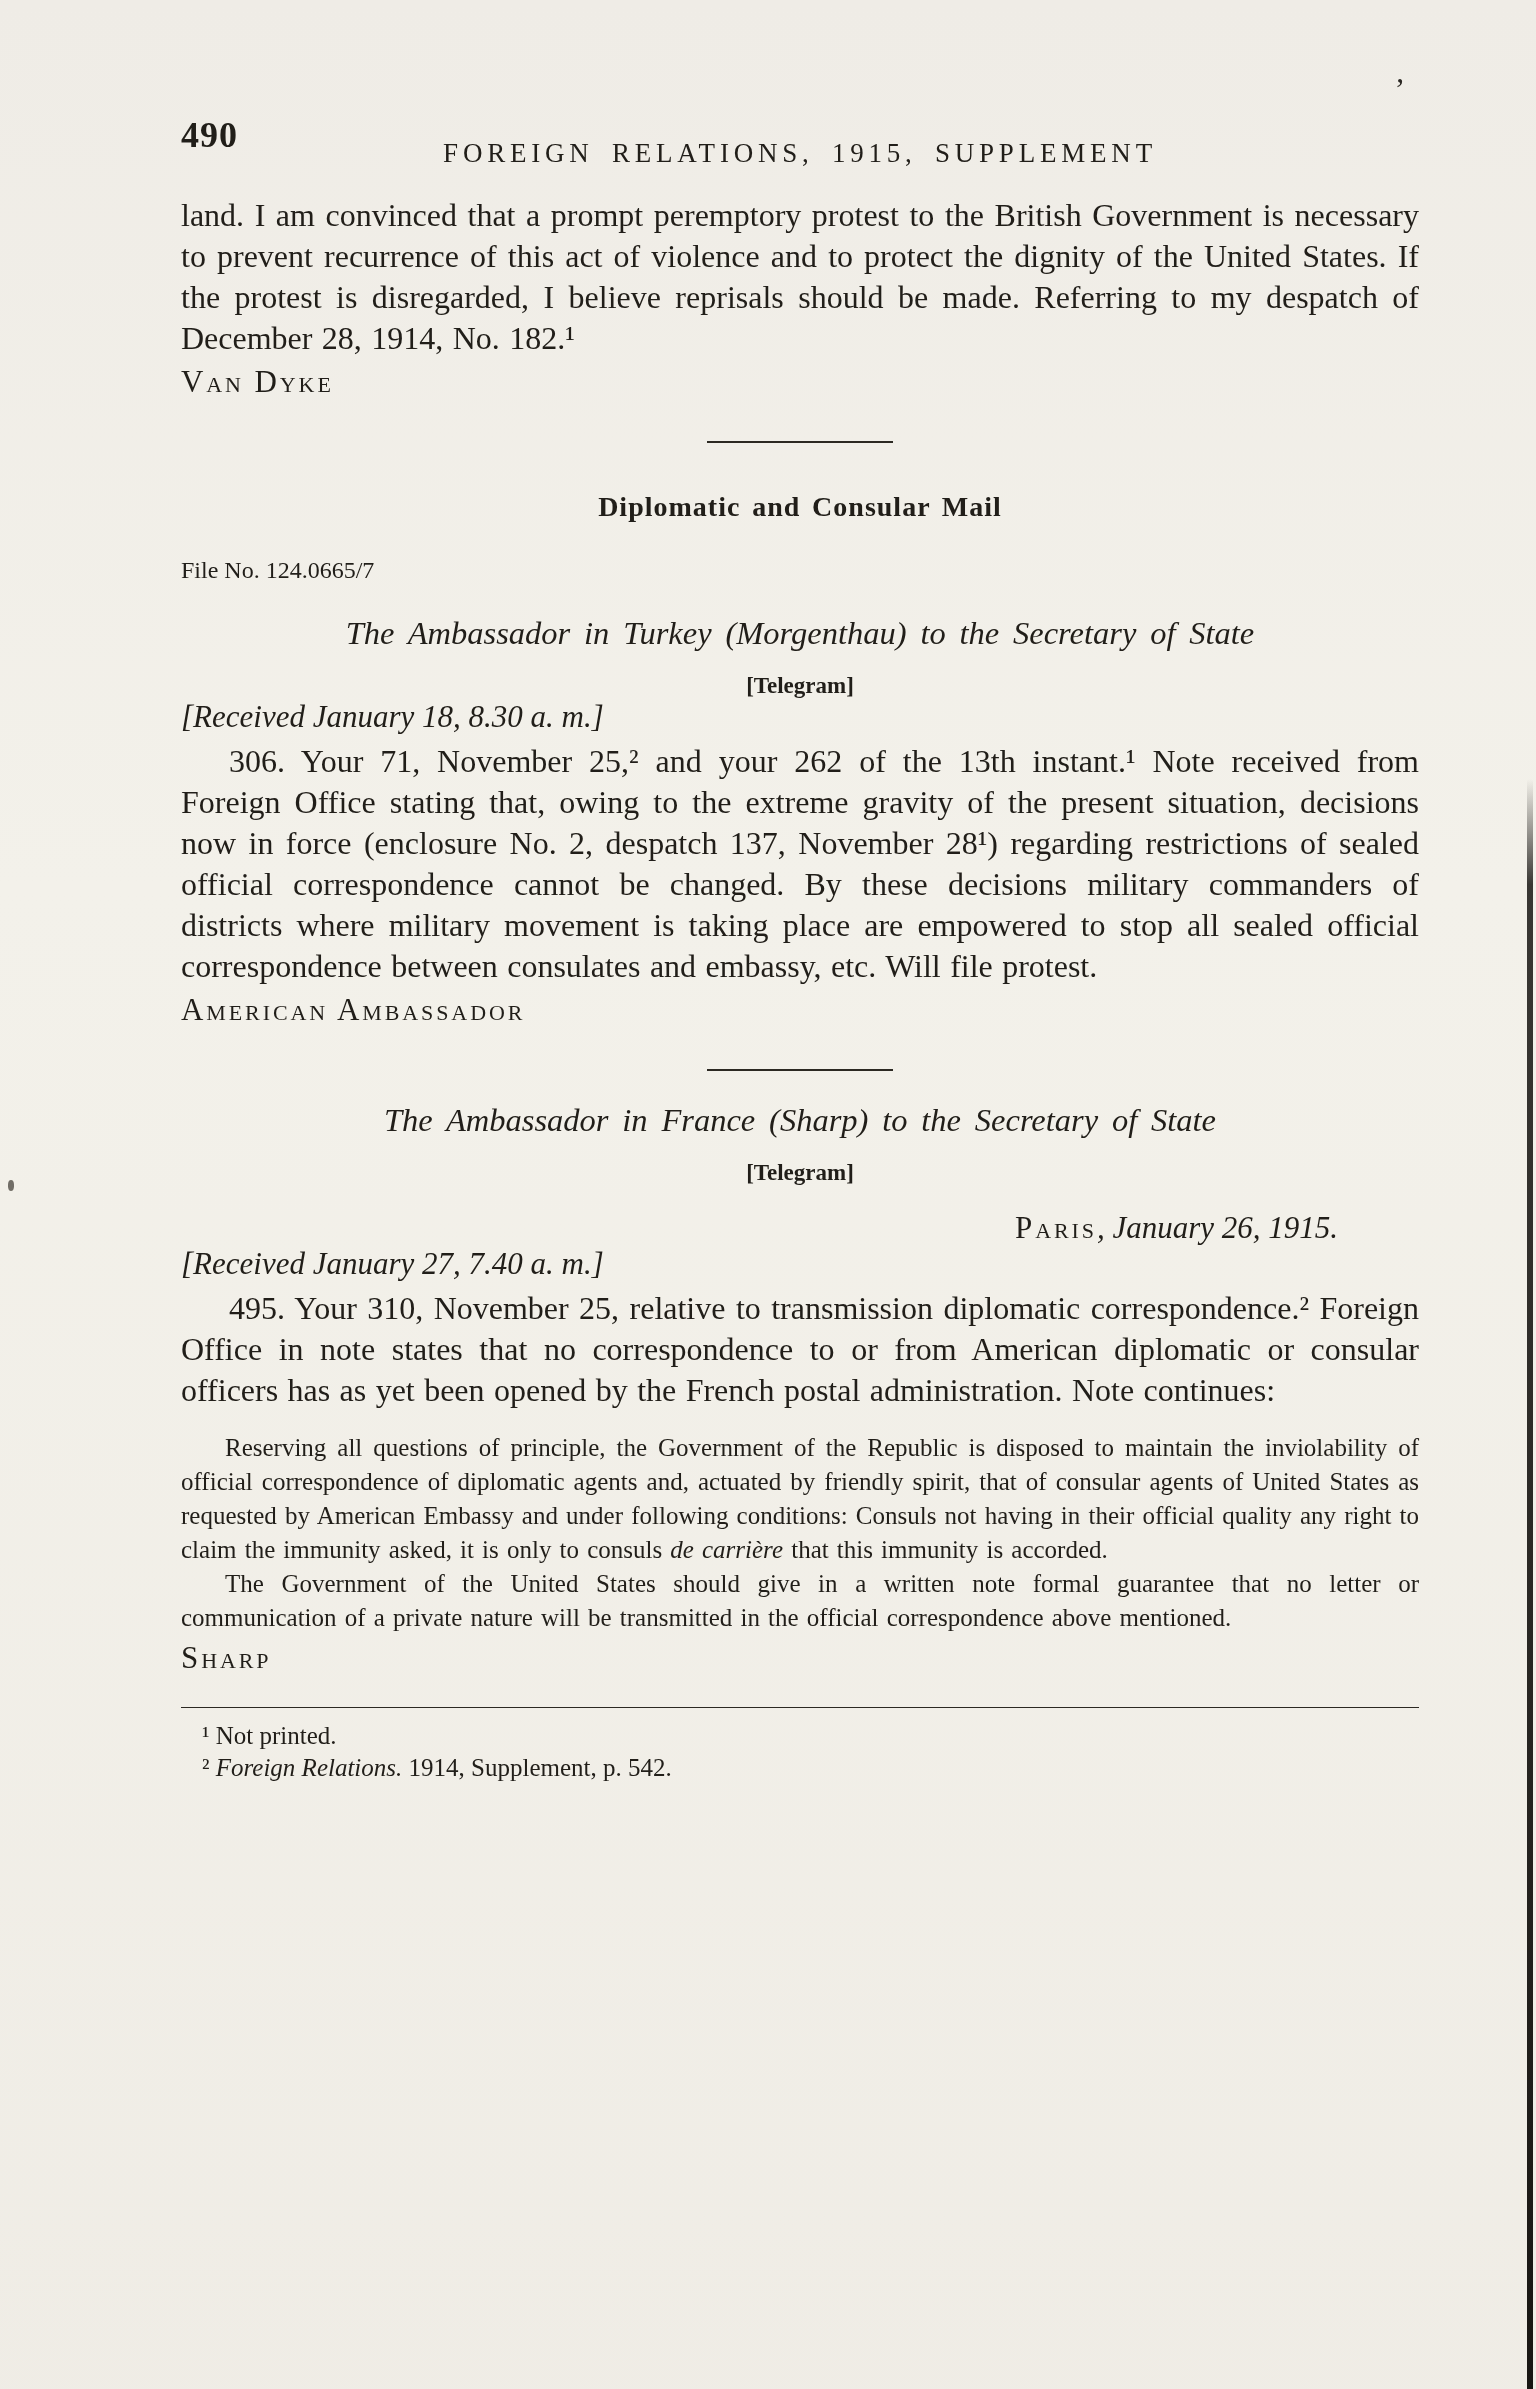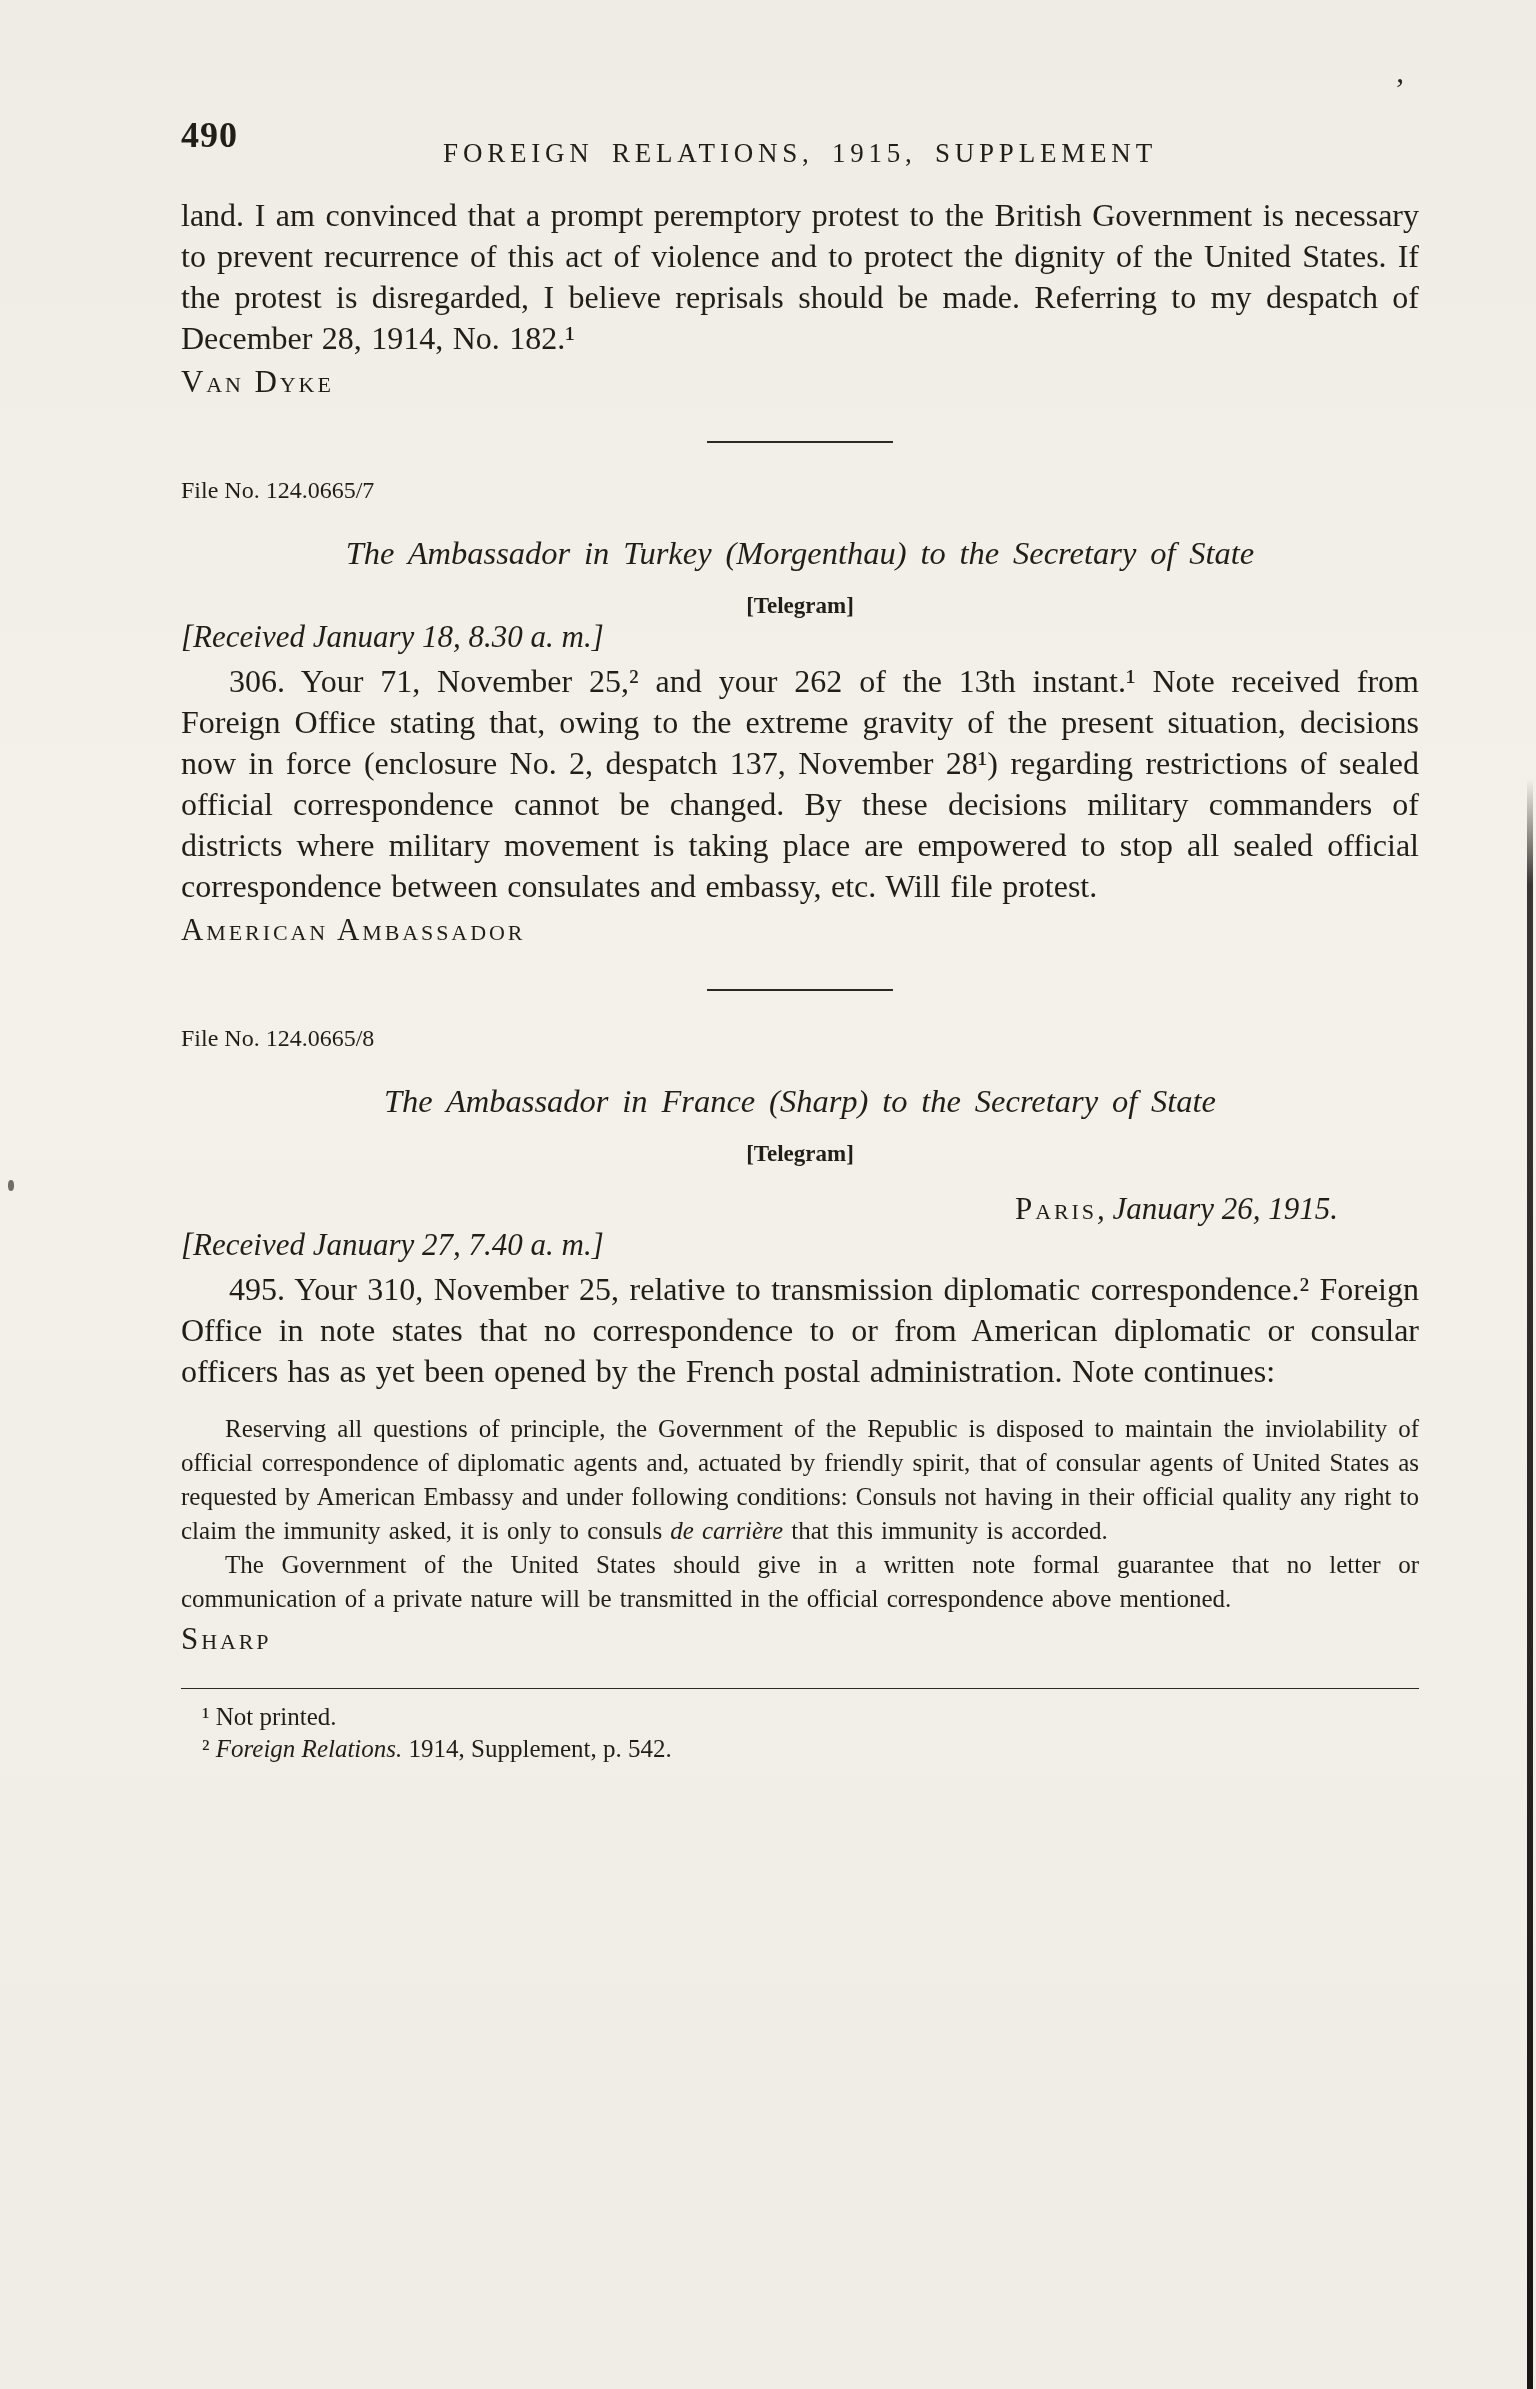--- a/index.html
+++ b/index.html
@@ -152,36 +152,36 @@
   <section>
     <p class="body-text first-para">land. I am convinced that a prompt peremptory protest to the British Government is necessary to prevent recurrence of this act of violence and to protect the dignity of the United States. If the protest is disregarded, I believe reprisals should be made. Referring to my despatch of December 28, 1914, No. 182.¹</p>
     <div class="signature">
       <span class="sc">Van Dyke</span>
     </div>
   </section>
 
   <div class="divider"></div>
 
   <section>
+    <h2 class="section-heading">Diplomatic and Consular Mail</h2>
 
     <div>
       <div class="file-no">File No. 124.0665/7</div>
       <div class="doc-title">The Ambassador in Turkey (Morgenthau) to the Secretary of State</div>
       <div class="telegram-label">[Telegram]</div>
       <div class="received">[Received January 18, 8.30 a. m.]</div>
       <p class="body-text indent after-dateline">306. Your 71, November 25,² and your 262 of the 13th instant.¹ Note received from Foreign Office stating that, owing to the extreme gravity of the present situation, decisions now in force (enclosure No. 2, despatch 137, November 28¹) regarding restrictions of sealed official correspondence cannot be changed. By these decisions military commanders of districts where military movement is taking place are empowered to stop all sealed official correspondence between consulates and embassy, etc. Will file protest.</p>
       <div class="signature">
         <span class="sc">American Ambassador</span>
       </div>
     </div>
 
     <div class="divider"></div>
 
     <div>
-      <div class="file-no">File No. 124.0665/8</div>
       <div class="doc-title">The Ambassador in France (Sharp) to the Secretary of State</div>
       <div class="telegram-label">[Telegram]</div>
       <div class="dateline">
         <span class="sc">Paris</span><span class="it">, January 26, 1915.</span>
       </div>
       <div class="received">[Received January 27, 7.40 a. m.]</div>
       <p class="body-text indent after-dateline">495. Your 310, November 25, relative to transmission diplomatic correspondence.² Foreign Office in note states that no correspondence to or from American diplomatic or consular officers has as yet been opened by the French postal administration. Note continues:</p>
 
       <div class="quote">
         <p>

